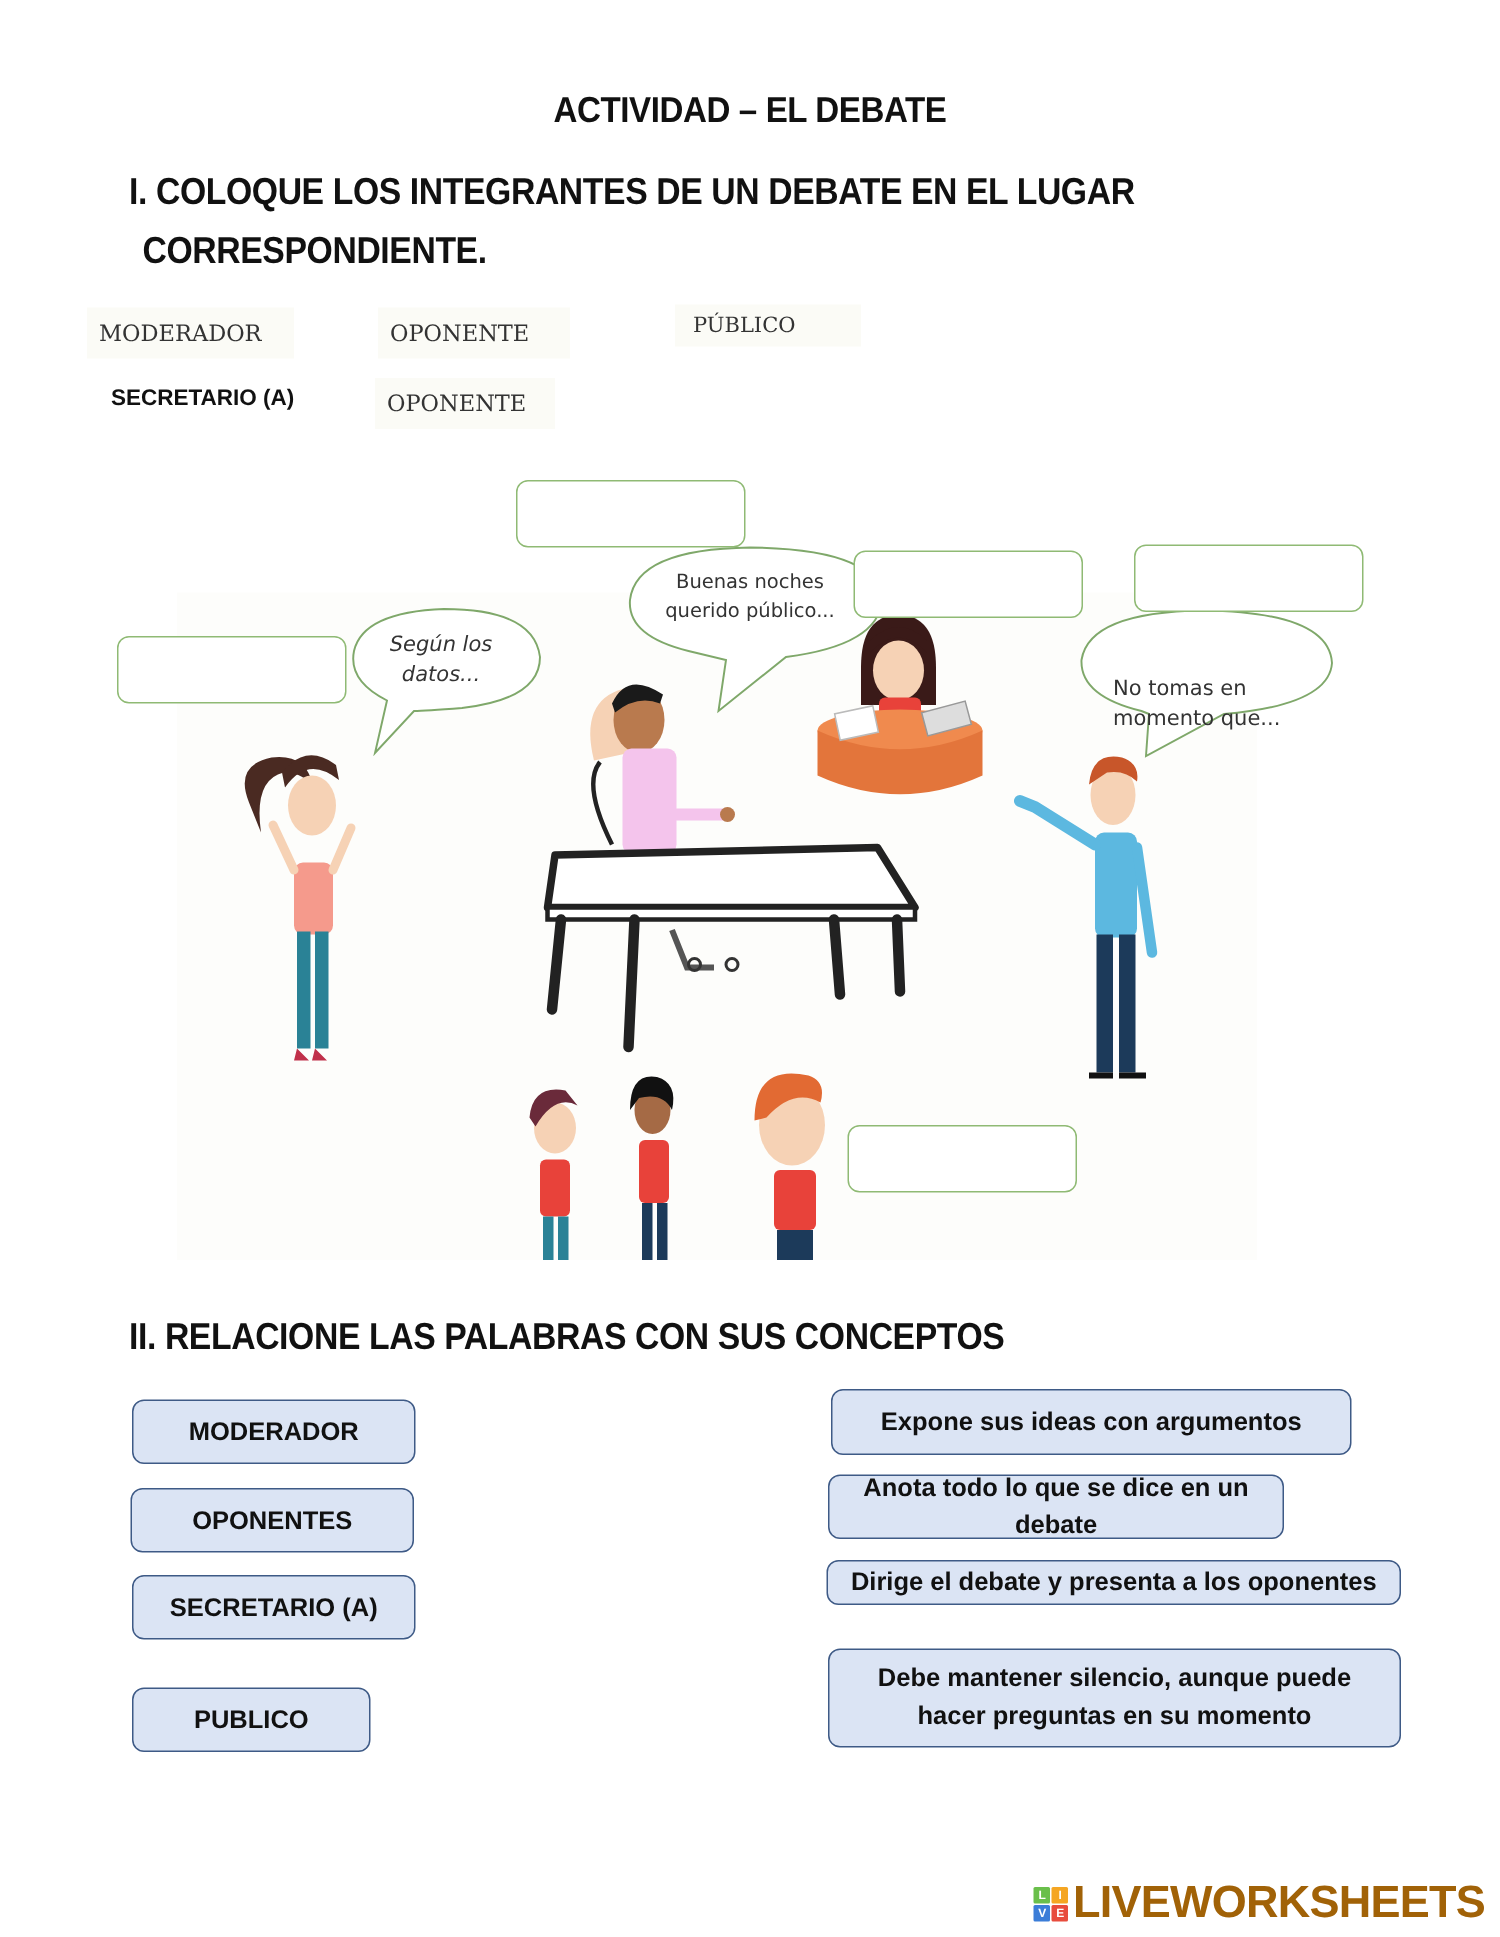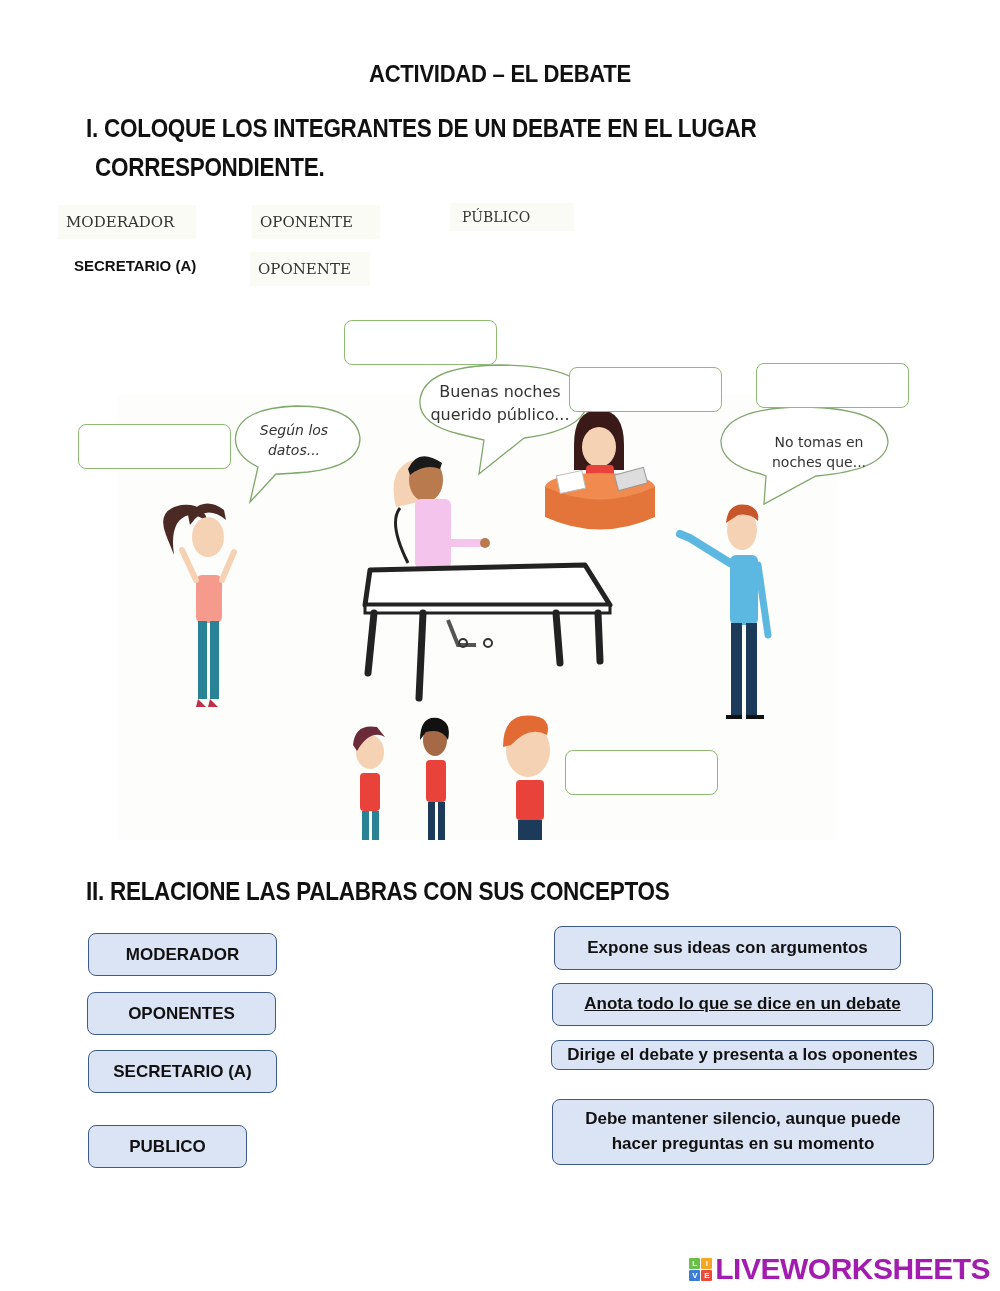--- a/index.html
+++ b/index.html
@@ -34,41 +34,41 @@
     box-sizing: border-box;
   }
   .scene {
     left: 118px; top: 395px; width: 720px; height: 445px;
     background: #fdfdfb;
   }
   .bubble-text {
     font-family: "DejaVu Sans", sans-serif; font-size: 14px; color: #333;
     text-align: center; line-height: 1.45;
   }
-  .bubble-text.small { font-size: 16px; }
+  .bubble-text.small { font-size: 13px; }
   .term-box, .def-box {
     border: 1.5px solid #3e5a86; border-radius: 8px;
     background: #dbe4f4; box-sizing: border-box;
     display: flex; align-items: center; justify-content: center;
     text-align: center; font-weight: bold; font-size: 17px; color: #111;
     cursor: pointer;
   }
   .def-box { line-height: 1.45; }
   .brand {
     right: 10px; top: 1252px; display: flex; align-items: center; gap: 3px;
   }
   .brand-logo {
     display: grid; grid-template-columns: 11px 11px; grid-template-rows: 11px 11px; gap: 1px;
   }
   .brand-logo span {
     display: flex; align-items: center; justify-content: center;
     font-size: 8px; font-weight: bold; color: #fff; border-radius: 1px;
   }
   .brand-text {
-    font-size: 30px; font-weight: bold; color: #a21caf; letter-spacing: -0.5px;
+    font-size: 30px; font-weight: bold; color: #a16207; letter-spacing: -0.5px;
   }
 </style>
 </head>
 <body>
 
 <div class="abs title">ACTIVIDAD – EL DEBATE</div>
 
 <div class="abs heading" style="left:86px; top:114px;">I.  COLOQUE LOS INTEGRANTES DE UN DEBATE EN EL LUGAR</div>
 <div class="abs heading" style="left:95px; top:153px;">CORRESPONDIENTE.</div>
 
@@ -165,23 +165,23 @@
   <path d="M45 72 Q4 62 6 38 Q10 4 86 3 Q172 4 174 38 Q172 68 110 76 L65 112 L70 78 Z" fill="#fff" stroke="#7fa86a" stroke-width="1.3"></path>
 </svg>
 <div class="abs bubble-text small" style="left:430px; top:380px; width:140px;">
   <div>Buenas noches</div>
   <div>querido público...</div>
 </div>
 
 <svg class="abs" style="left:716px; top:404px;" width="176" height="104" viewBox="0 0 176 104">
   <path d="M45 70 Q4 60 5 36 Q10 4 86 3 Q170 4 172 38 Q170 66 100 72 L48 100 L50 72 Z" fill="#fff" stroke="#7fa86a" stroke-width="1.3"></path>
 </svg>
-<div class="abs bubble-text" style="left:742px; top:432px; width:120px; text-align:center;margin-left:17px;">
+<div class="abs bubble-text" style="left:742px; top:449px; width:120px; text-align:left;">
   <div>No tomas en</div>
-  <div>noches que...</div>
+  <div>momento que...</div>
 </div>
 
 <div class="abs answer-box" style="left:344px; top:320px; width:153px; height:45px;"></div>
 <div class="abs answer-box" style="left:78px; top:424px; width:153px; height:45px;"></div>
 <div class="abs answer-box" style="left:569px; top:367px; width:153px; height:45px;"></div>
 <div class="abs answer-box" style="left:756px; top:363px; width:153px; height:45px;"></div>
 <div class="abs answer-box" style="left:565px; top:750px; width:153px; height:45px;"></div>
 
 <div class="abs heading" style="left:86px; top:877px;">II. RELACIONE LAS PALABRAS CON SUS CONCEPTOS</div>
 
@@ -194,21 +194,21 @@
 <div class="abs term-box" style="left:88px; top:1050px; width:189px; height:43px;">
   <span>SECRETARIO (A)</span>
 </div>
 <div class="abs term-box" style="left:88px; top:1113px; width:159px; height:43px;margin-top:12px;">
   <span>PUBLICO</span>
 </div>
 
 <div class="abs def-box" style="left:554px; top:926px; width:347px; height:44px;">
   <span>Expone sus ideas con argumentos</span>
 </div>
-<div class="abs def-box" style="left:552px; top:983px; width:381px; height:43px;text-decoration:underline;">
+<div class="abs def-box" style="left:552px; top:983px; width:304px; height:43px;">
   <span>Anota todo lo que se dice en un debate</span>
 </div>
 <div class="abs def-box" style="left:551px; top:1040px; width:383px; height:30px;">
   <span>Dirige el debate y presenta a los oponentes</span>
 </div>
 <div class="abs def-box" style="left:552px; top:1099px; width:382px; height:66px; flex-direction:column;">
   <span>Debe mantener silencio, aunque puede</span>
   <span>hacer preguntas en su momento</span>
 </div>
 

